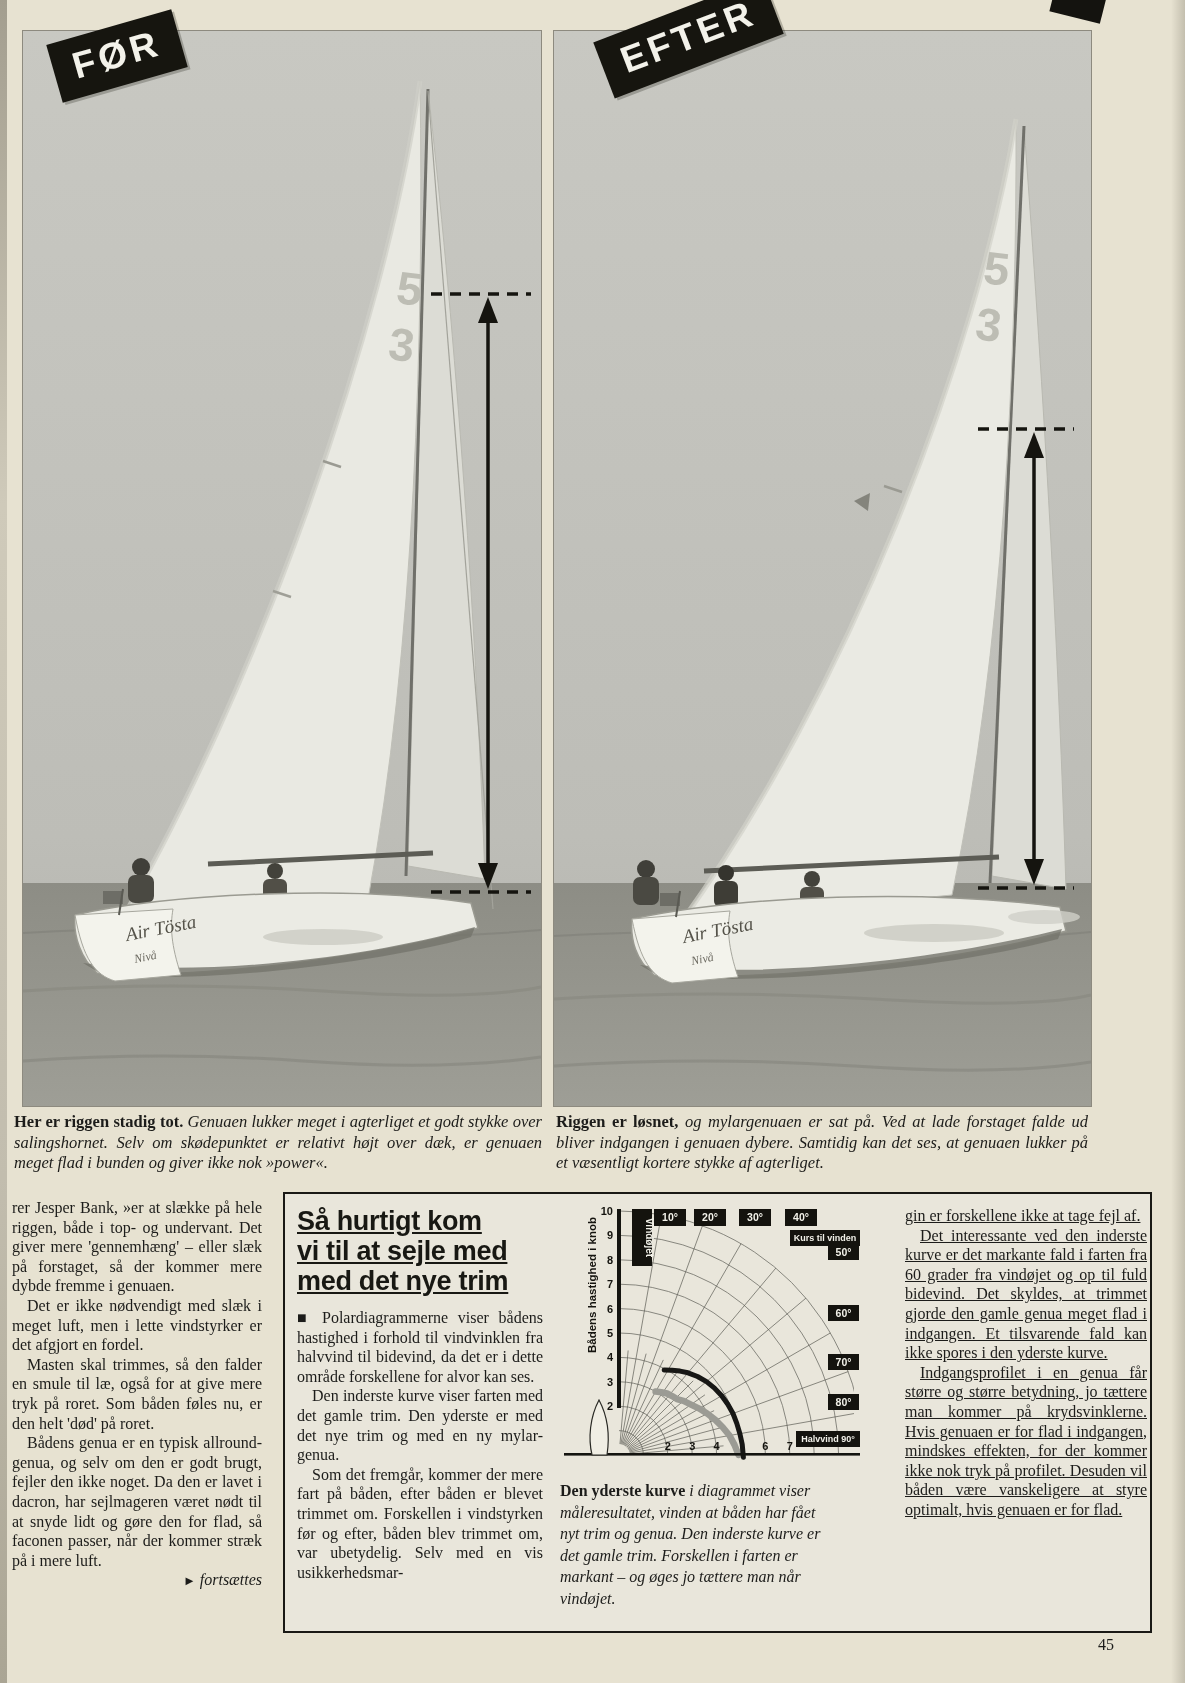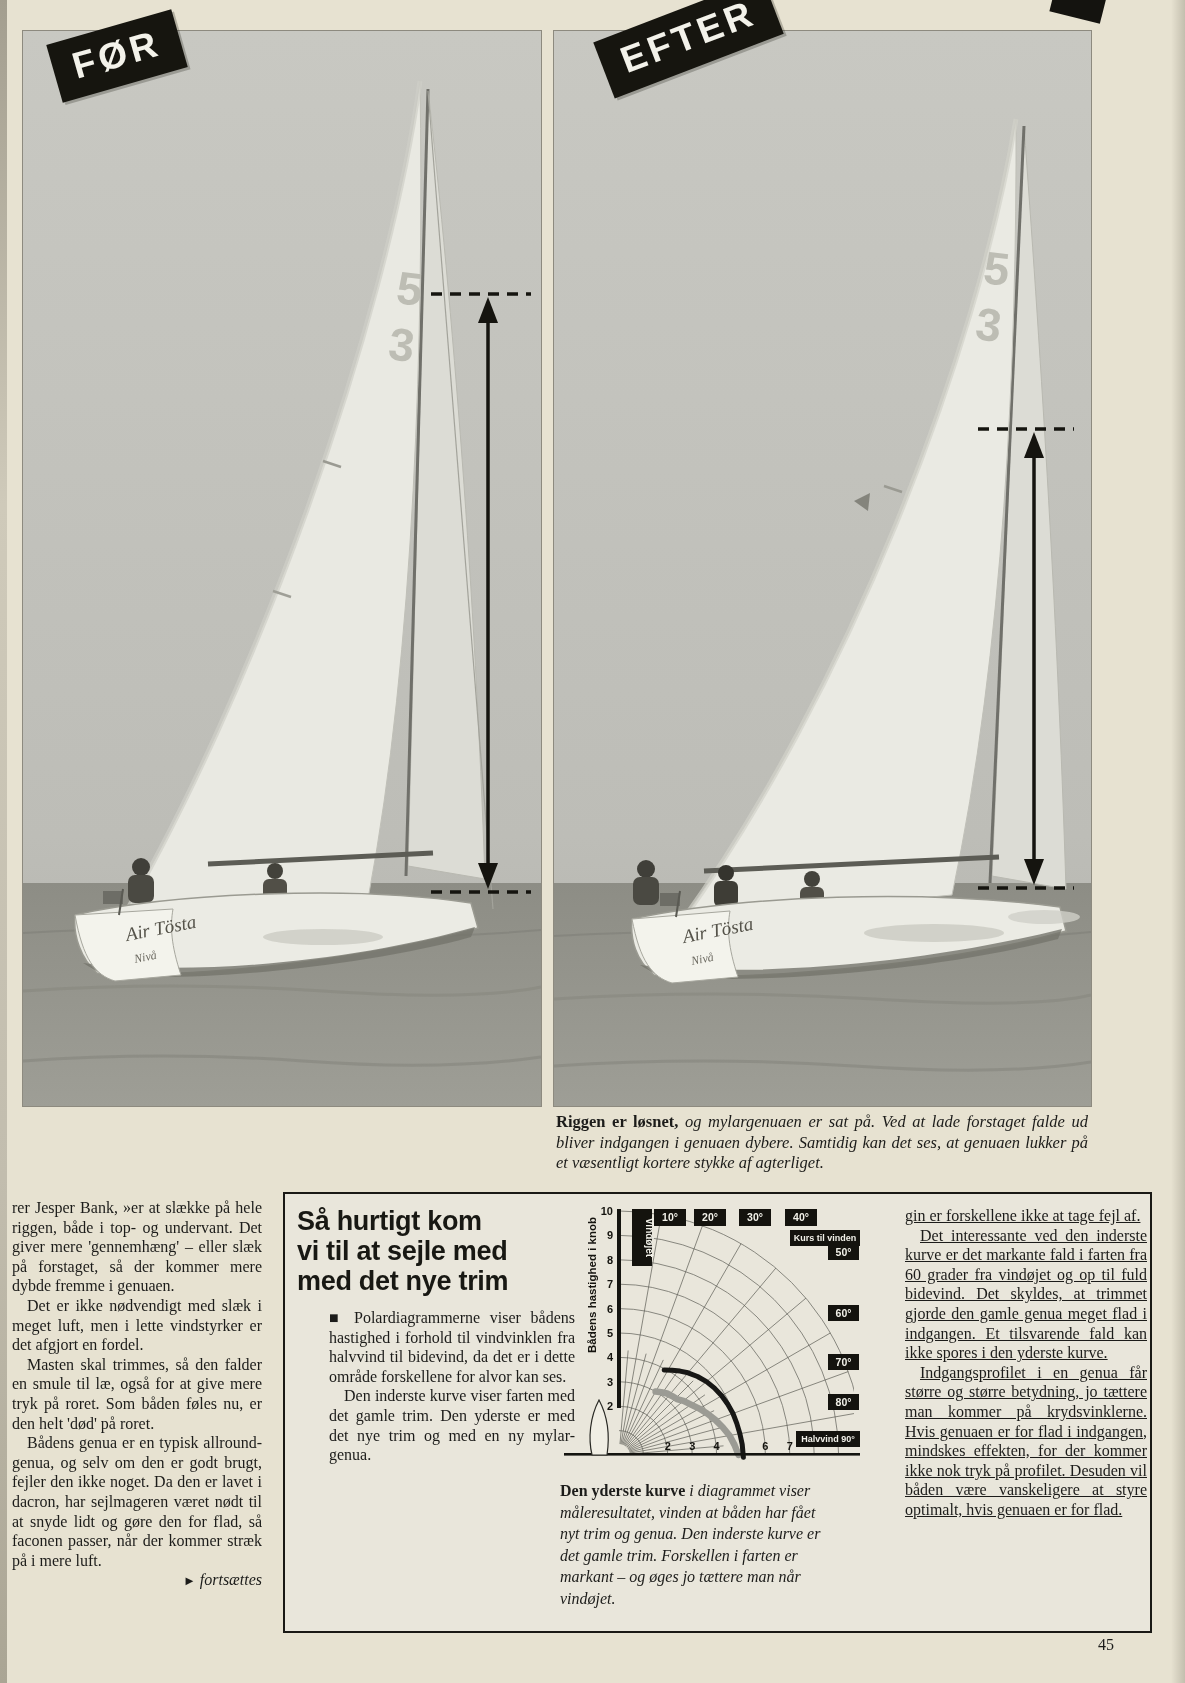--- a/index.html
+++ b/index.html
@@ -25,22 +25,22 @@
   .bodycol{position:absolute;font-size:16px;line-height:19.6px;text-align:justify;}
   .bodycol p{margin:0;}
   .bodycol p.ind{text-indent:15px;}
   .cont{margin-top:0;text-align:right;font-style:italic;font-size:16px;}
   .cont .tri{font-style:normal;font-size:13px;}
   .bigbox{position:absolute;left:283px;top:1192px;width:869px;height:441px;
         border:2px solid #1a1915;background:#e9e6db;box-sizing:border-box;}
   .headline{position:absolute;left:297px;top:1206px;width:258px;
         font-family:"Liberation Sans",sans-serif;font-weight:bold;
         font-size:27px;line-height:30px;letter-spacing:-0.3px;
-        white-space:pre-line;color:#181813;}
-  .midcol{left:297px;top:1308px;width:246px;margin-left:32px;}
+        white-space:pre-line;color:#181813;text-decoration:underline;}
+  .midcol{left:297px;top:1308px;width:246px;}
   .rightcol{left:905px;top:1206px;width:242px;text-decoration:underline;}
   .chart{position:absolute;left:556px;top:1203px;width:304px;height:264px;}
   .chart-caption{position:absolute;left:560px;top:1480px;width:272px;
         font-size:16px;line-height:21.5px;font-style:italic;text-align:left;}
   .chart-caption .lead{font-style:normal;font-weight:bold;font-size:16px;}
   .pagenum{position:absolute;left:1098px;top:1636px;font-size:16px;}
 </style>
 </head>
 <body>
 
@@ -141,20 +141,23 @@
         <polygon points="480,854 470,828 490,828" fill="#15140f"></polygon>
         <line x1="424" y1="857" x2="520" y2="857" stroke="#15140f" stroke-width="3.5" stroke-dasharray="11 8"></line>
       </g>
     </svg>
   </div>
 
   <div class="badge badge-before">FØR</div>
   <div class="badge badge-after">EFTER</div>
   <div class="corner-mark"></div>
 
+  <div class="caption" style="left:14px;top:1112px;width:528px;">
+    <span class="lead">Her er riggen stadig tot.</span><span> Genuaen lukker meget i agterliget et godt stykke over salingshornet. Selv om skødepunktet er relativt højt over dæk, er genuaen meget flad i bunden og giver ikke nok »power«.</span>
+  </div>
   <div class="caption" style="left:556px;top:1112px;width:532px;">
     <span class="lead">Riggen er løsnet,</span><span> og mylargenuaen er sat på. Ved at lade forstaget falde ud bliver indgangen i genuaen dybere. Samtidig kan det ses, at genuaen lukker på et væsentligt kortere stykke af agterliget.</span>
   </div>
 
   <div class="bodycol" style="left:12px;top:1198px;width:250px;">
     <p>rer Jesper Bank, »er at slække på hele riggen, både i top- og undervant. Det giver mere 'gennemhæng' – eller slæk på forstaget, så der kommer mere dybde fremme i genuaen.</p>
     <p class="ind">Det er ikke nødvendigt med slæk i meget luft, men i lette vindstyrker er det afgjort en fordel.</p>
     <p class="ind">Masten skal trimmes, så den falder en smule til læ, også for at give mere tryk på roret. Som båden føles nu, er den helt 'død' på roret.</p>
     <p class="ind">Bådens genua er en typisk allround-genua, og selv om den er godt brugt, fejler den ikke noget. Da den er lavet i dacron, har sejlmageren været nødt til at snyde lidt og gøre den for flad, så faconen passer, når der kommer stræk på i mere luft.</p>
     <div class="cont"><span class="tri">►</span><span> fortsættes</span></div>
@@ -162,20 +165,21 @@
 
   <div class="bigbox"></div>
 
   <div class="headline">Så hurtigt kom
 vi til at sejle med
 med det nye trim</div>
 
   <div class="bodycol midcol">
     <p>■ Polardiagrammerne viser bådens hastighed i forhold til vindvinklen fra halvvind til bidevind, da det er i dette område forskellene for alvor kan ses.</p>
     <p class="ind">Den inderste kurve viser farten med det gamle trim. Den yderste er med det nye trim og med en ny mylar-genua.</p>
+    <p class="ind">Som det fremgår, kommer der mere fart på båden, efter båden er blevet trimmet om. Forskellen i vindstyrken før og efter, båden blev trimmet om, var ubetydelig. Selv med en vis usikkerhedsmar-</p>
   </div>
 
   <div class="chart">
     <svg viewBox="0 0 304 264" width="304" height="264">
         <defs>
           <clipPath id="cpA">
             <rect x="8" y="5" width="290" height="246"></rect>
           </clipPath>
         </defs>
         <g clip-path="url(#cpA)">

